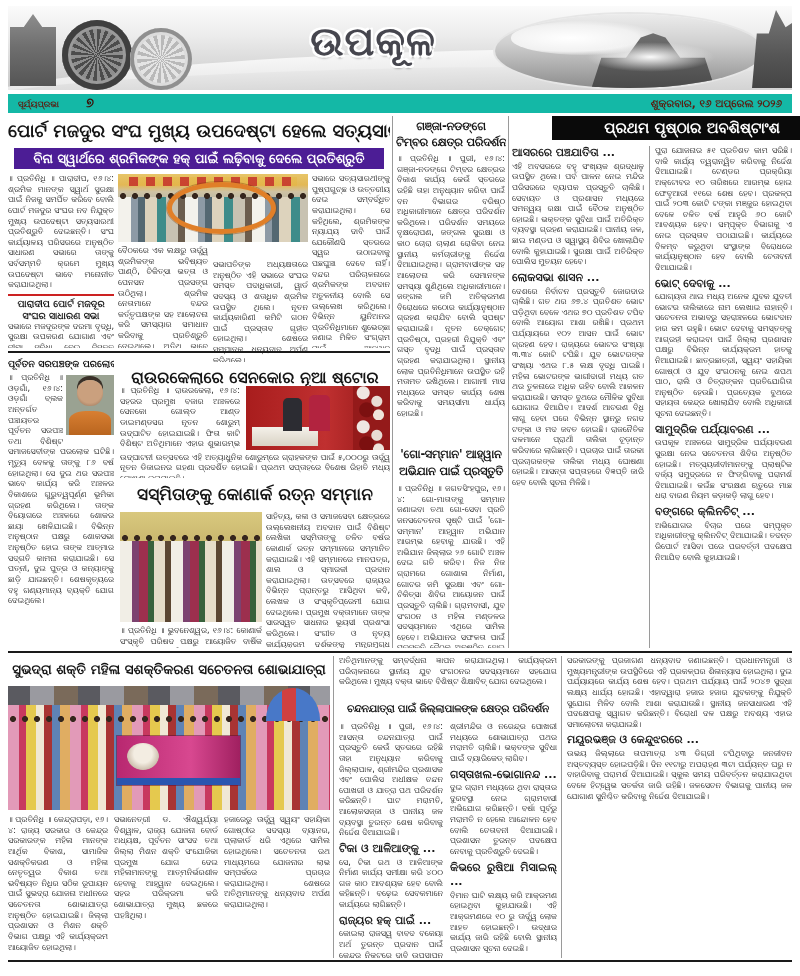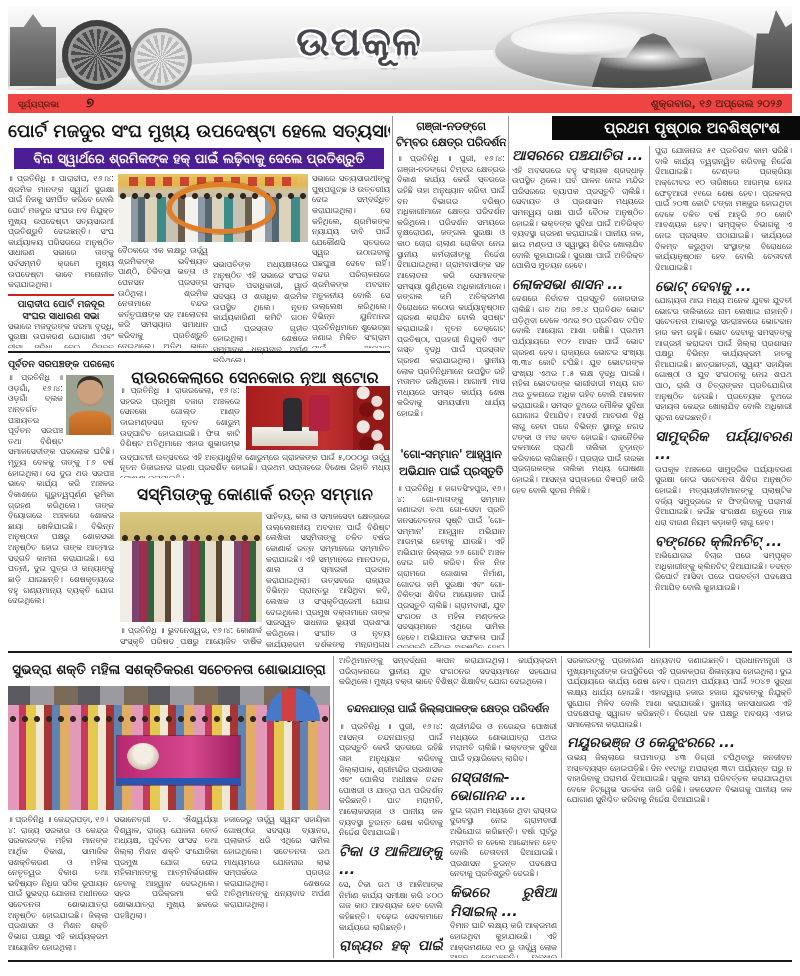--- a/index.html
+++ b/index.html
@@ -17,55 +17,55 @@
     background:linear-gradient(180deg,#8d8d8d 0%,#6f6f6f 45%,#555 100%);
     -webkit-clip-path:polygon(0 100%,0 18%,30% 18%,50% 0,70% 18%,100% 18%,100% 100%);
     clip-path:polygon(0 100%,0 18%,30% 18%,50% 0,70% 18%,100% 18%,100% 100%);}
   .wheel{border-radius:50%;}
   .wheel-dark{left:54px;top:14px;width:70px;height:70px;
     background:repeating-conic-gradient(#4c4c4c 0 9deg,#8e8e8e 9deg 18deg);
     box-shadow:inset 0 0 0 6px #3f3f3f, inset 0 0 0 9px #9a9a9a;}
   .wheel-light{left:122px;top:22px;width:62px;height:62px;
     background:repeating-conic-gradient(#b9b9b9 0 10deg,#e4e4e4 10deg 20deg);
     box-shadow:inset 0 0 0 4px #8f8f8f, inset 0 0 0 7px #dcdcdc;}
-  .mast-title{left:226px;top:12px;width:250px;text-align:center;font-size:40px;font-weight:bold;
+  .mast-title{left:240px;top:12px;width:250px;text-align:center;font-size:40px;font-weight:bold;
     color:#46464e;letter-spacing:1px;
     text-shadow:-2px -2px 0 #fff,2px -2px 0 #fff,-2px 2px 0 #fff,2px 2px 0 #fff,0 3px 2px rgba(0,0,0,.25);}
   .mast-oval{left:487px;top:8px;width:268px;height:74px;border-radius:50%;overflow:hidden;
     background:linear-gradient(180deg,#ececec 0%,#cfcfcf 40%,#8d8d8d 100%);box-shadow:0 0 0 2px #e6e6e6;}
   .oval-temple{position:absolute;left:36%;top:26%;width:46%;height:74%;
     background:linear-gradient(180deg,#6f6f6f,#4a4a4a);
     -webkit-clip-path:polygon(0 100%,8% 45%,28% 45%,40% 8%,50% 0,60% 8%,72% 45%,92% 45%,100% 100%);
     clip-path:polygon(0 100%,8% 45%,28% 45%,40% 8%,50% 0,60% 8%,72% 45%,92% 45%,100% 100%);}
   .oval-cloud1{position:absolute;left:6%;top:10%;width:55%;height:45%;border-radius:50%;
     background:radial-gradient(ellipse at 40% 50%,#ffffff 0%,#f1f1f1 55%,rgba(240,240,240,0) 75%);}
   .oval-cloud2{position:absolute;left:34%;top:38%;width:48%;height:40%;border-radius:50%;
     background:radial-gradient(ellipse at 50% 50%,#fbfbfb 0%,rgba(250,250,250,0) 70%);}
   .corner-temple-right{left:744px;top:4px;width:48px;height:78px;
     background:linear-gradient(180deg,#777 0%,#555 60%,#444 100%);
     -webkit-clip-path:polygon(0 100%,10% 30%,35% 30%,50% 0,70% 22%,100% 10%,100% 100%);
     clip-path:polygon(0 100%,10% 30%,35% 30%,50% 0,70% 22%,100% 10%,100% 100%);}
   
-  .datebar{left:8px;top:94px;width:784px;height:19px;background:#ef4444;}
+  .datebar{left:8px;top:94px;width:784px;height:19px;background:#14b8a6;}
   .datebar .pname{position:absolute;left:10px;top:5px;font-size:8.5px;font-weight:bold;color:#5c1c10;}
   .datebar .pnum{position:absolute;left:78px;top:1px;font-size:13px;font-weight:bold;color:#3c120a;}
   .datebar .pdate{position:absolute;right:10px;top:3px;font-size:10.5px;font-weight:bold;color:#5c1c10;margin-left:40px;}
   
   .vrule{width:1px;background:#9a9a9a;}
   .hrule{height:2px;background:#1a1a1a;}
   
   .headline{font-weight:bold;color:#141414;white-space:nowrap;overflow:hidden;text-align:center;}
   .body-col{font-size:8px;line-height:1.33;text-align:justify;overflow:hidden;color:#1c1c1c;}
   .subhead-box{background:#4c1d95;color:#fff;font-weight:bold;font-size:13px;text-align:center;
     line-height:21px;white-space:nowrap;overflow:hidden;}
   .inner-subhead{border-top:2px solid #cc2222;margin-top:3px;padding-top:2px;
     font-size:9.5px;font-weight:bold;text-align:center;line-height:1.25;}
   .blackbar{background:#0a0a0a;color:#ffffff;font-weight:bold;font-size:15px;text-align:center;
     line-height:24px;white-space:nowrap;overflow:hidden;}
-  .rem-head{font-weight:bold;font-size:14px;margin:3px 0 1px 0;font-style:italic;}
+  .rem-head{font-weight:bold;font-size:11px;margin:3px 0 1px 0;}
   
   .photo{overflow:hidden;background:#888;}
   .heads-row{position:absolute;left:0;width:100%;height:14px;
     background:radial-gradient(circle at 5px 6px,#35261d 2.6px,rgba(0,0,0,0) 3.4px);background-size:12px 14px;}
   .ph-port{background:linear-gradient(180deg,#e7c568 0%,#e3b855 16%,#cfc3a4 26%,#9aa3a4 60%,#777060 100%);}
   .ph-port .banner-red{position:absolute;left:6%;top:4%;width:88%;height:14%;
     background:repeating-linear-gradient(90deg,rgba(197,48,40,.85) 0 9px,rgba(230,180,60,.4) 9px 17px);}
   .ph-port .crowd{position:absolute;left:0;top:34%;width:100%;height:66%;filter:blur(.4px);
     background:repeating-linear-gradient(90deg,#f3f2ec 0 13px,#8d9aa5 13px 20px,#546872 20px 27px,#ddd3bd 27px 39px,#3e8c8a 39px 48px,#c8c2b2 48px 60px,#6b5d4e 60px 67px);}
   .ph-port .garland{position:absolute;left:26%;top:12%;width:52%;height:62%;

